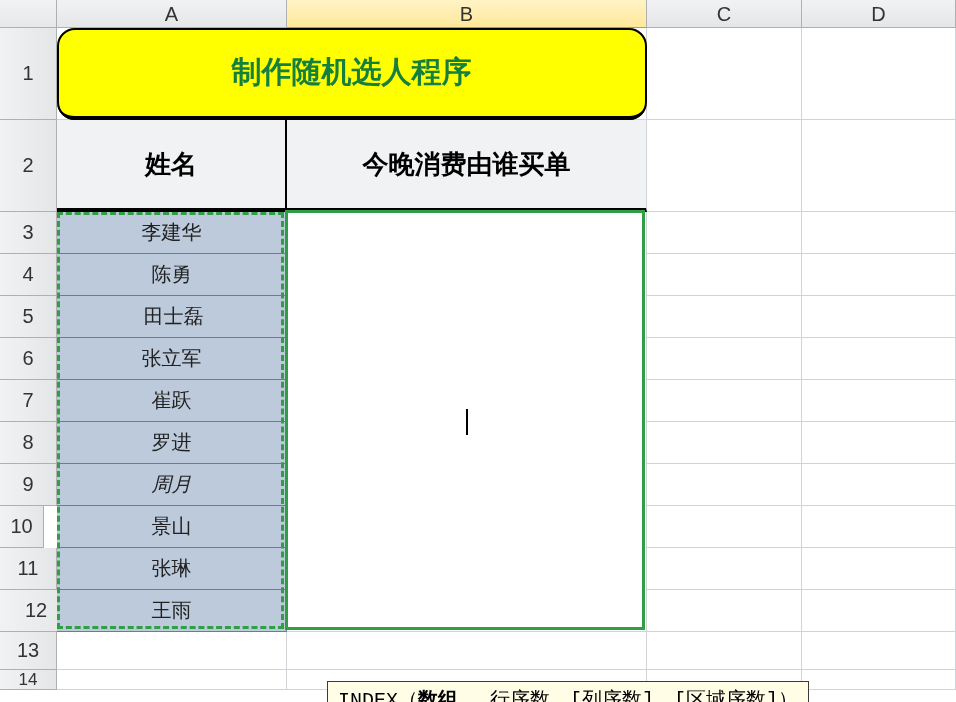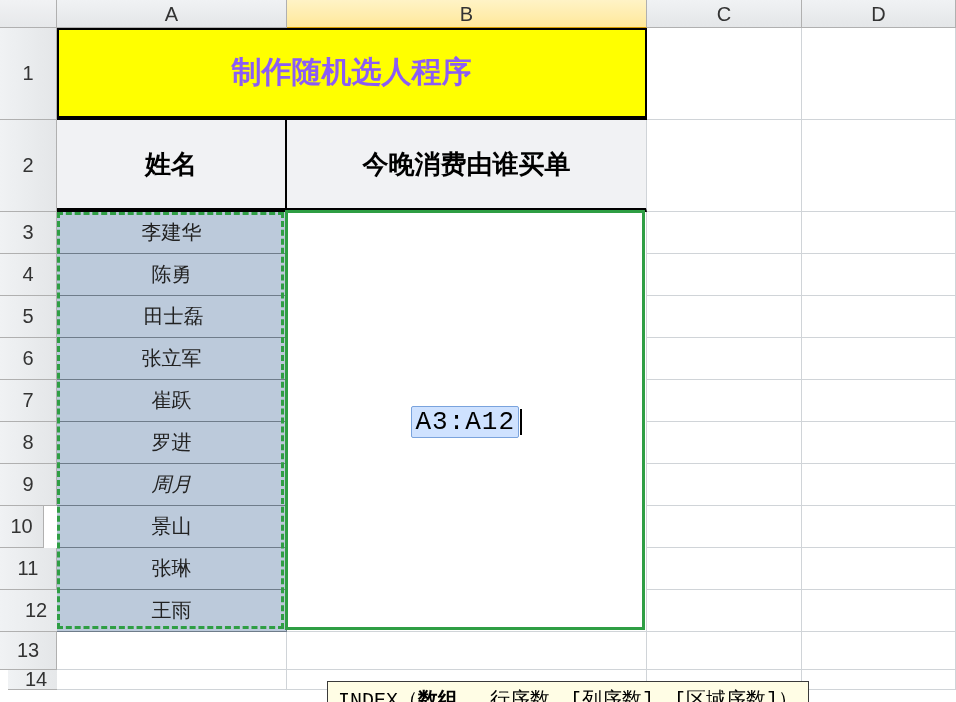--- a/index.html
+++ b/index.html
@@ -35,39 +35,40 @@
   .rowheads { position: absolute; left: 0; top: 28px; width: 57px; }
   .rowhead {
     background: linear-gradient(90deg, #f0f2f4, #e4e6e8);
     border-right: 1px solid #b0b0b0;
     border-bottom: 1px solid #b0b0b0;
     text-align: center;
     font: 400 20px Arial, sans-serif;
     color: #333;
     display: flex; align-items: center; justify-content: center;
   }
-  .rowhead.small { font-size: 20px; margin-left: 8px; }
+  .rowhead.small { font-size: 17px; }
   
   .cells { position: absolute; left: 57px; top: 28px; }
   .cell {
     position: absolute;
     border-right: 1px solid #d0d4d8;
     border-bottom: 1px solid #d0d4d8;
     background: #ffffff;
   }
   .row1-title {
     background: #ffff00;
-    color: #8b5cf6;
+    color: #15803d;
     font: 700 30px "SimHei", "Microsoft YaHei", sans-serif;
     text-align: left;
     display: flex; align-items: center; justify-content: center;
     border-right: 1px solid #d0d4d8;
     border-bottom: 4px solid #000;
     outline: 2px solid #000;
     outline-offset: -2px;
+    border-radius: 18px;
   }
   .row2-hdr {
     background: #f1f2f4;
     font: 700 26px "SimHei", "Microsoft YaHei", sans-serif;
     text-align: center;
     display: flex; align-items: center; justify-content: center;
     border-bottom: 4px solid #000;
   }
   .name-cell {
     background: #bccadb;
@@ -217,21 +218,20 @@
       <div class="cell name-cell" style="left: 0px; top: 226px; width: 230px; height: 42px;">陈勇</div>
       <div class="cell name-cell" style="left: 0px; top: 268px; width: 234px; height: 42px;">田士磊</div>
       <div class="cell name-cell" style="left: 0px; top: 310px; width: 230px; height: 42px;">张立军</div>
       <div class="cell name-cell" style="left: 0px; top: 352px; width: 230px; height: 42px;">崔跃</div>
       <div class="cell name-cell" style="left: 0px; top: 394px; width: 230px; height: 42px;">罗进</div>
       <div class="cell name-cell" style="left: 0px; top: 436px; width: 230px; height: 42px; font-style: italic;">周月</div>
       <div class="cell name-cell" style="left: 0px; top: 478px; width: 230px; height: 42px;">景山</div>
       <div class="cell name-cell" style="left: 0px; top: 520px; width: 230px; height: 42px;">张琳</div>
       <div class="cell name-cell" style="left: 0px; top: 562px; width: 230px; height: 42px;">王雨</div>
       <div class="cell formula-cell" style="left: 230px; top: 184px; width: 360px; height: 420px;">
-        <span class="ref">A3:A12</span>
         <span class="cursor"></span>
       </div>
     </div>
 
   <div class="marching" id="marching" style="left: 57px; top: 212px; width: 227px; height: 417px;"></div>
   <div class="active-sel" id="activesel" style="left: 285px; top: 210px; width: 360px; height: 420px;"></div>
 
   <div class="fn-hint" id="fnhint" style="left: 327px; top: 636px;">
     <span>INDEX</span><span>（</span><span class="bold">数组</span><span>，</span> <span>行序数，[列序数]，[区域序数]）</span>
   </div>

